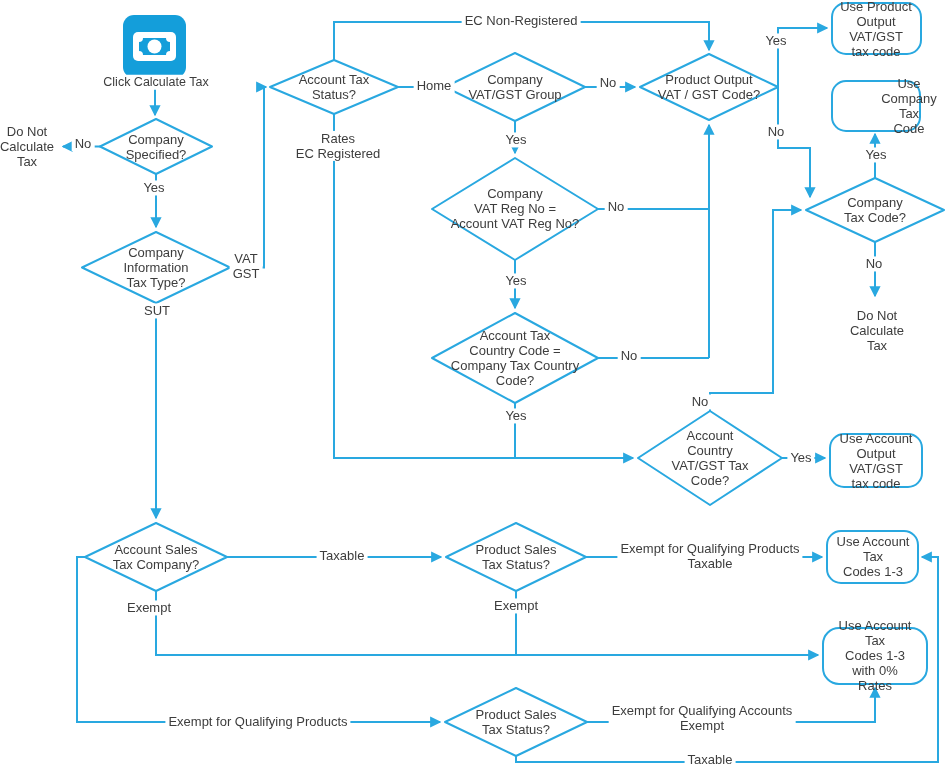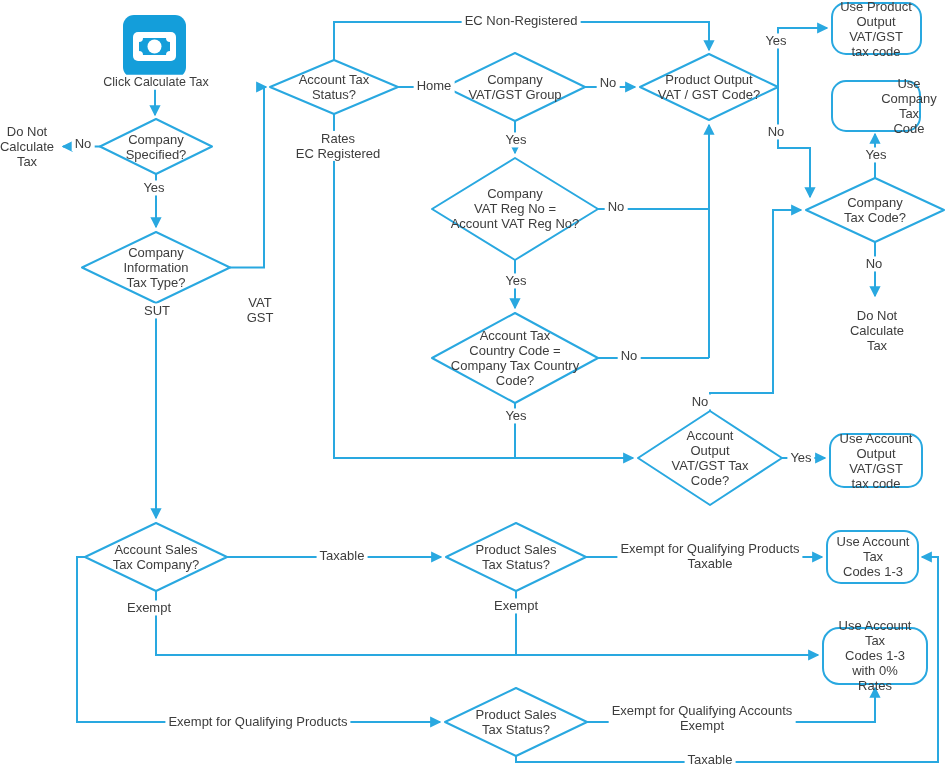--- a/index.html
+++ b/index.html
@@ -109,21 +109,21 @@
   <div class="lbl nodetext" style="left:709px;top:87px;">Product Output
 VAT / GST Code?</div>
   <div class="lbl nodetext" style="left:515px;top:209px;">Company
 VAT Reg No =
 Account VAT Reg No?</div>
   <div class="lbl nodetext" style="left:515px;top:358px;">Account Tax
 Country Code =
 Company Tax Country
 Code?</div>
   <div class="lbl nodetext" style="left:710px;top:458px;">Account
-Output
+Country
 VAT/GST Tax
 Code?</div>
   <div class="lbl nodetext" style="left:875px;top:210px;">Company
 Tax Code?</div>
   <div class="lbl nodetext" style="left:156px;top:557px;">Account Sales
 Tax Company?</div>
   <div class="lbl nodetext" style="left:516px;top:557px;">Product Sales
 Tax Status?</div>
   <div class="lbl nodetext" style="left:516px;top:722px;">Product Sales
 Tax Status?</div>
@@ -143,21 +143,21 @@
 Rates</div>
 
   <div class="lbl" style="left:27px;top:147px;">Do Not
 Calculate
 Tax</div>
   <div class="lbl" style="left:877px;top:331px;">Do Not Calculate
 Tax</div>
 
   <div class="lbl bg" style="left:83px;top:144px;">No</div>
   <div class="lbl bg" style="left:154px;top:188px;">Yes</div>
-  <div class="lbl bg" style="left:260px;top:266px;margin-top:44px;">VAT
+  <div class="lbl bg" style="left:246px;top:266px;">VAT
 GST</div>
   <div class="lbl bg" style="left:157px;top:311px;">SUT</div>
   <div class="lbl bg" style="left:521px;top:21px;">EC Non-Registered</div>
   <div class="lbl bg" style="left:434px;top:86px;">Home</div>
   <div class="lbl bg" style="left:338px;top:146px;">Rates
 EC Registered</div>
   <div class="lbl bg" style="left:516px;top:140px;">Yes</div>
   <div class="lbl bg" style="left:608px;top:83px;">No</div>
   <div class="lbl bg" style="left:616px;top:207px;">No</div>
   <div class="lbl bg" style="left:516px;top:281px;">Yes</div>

